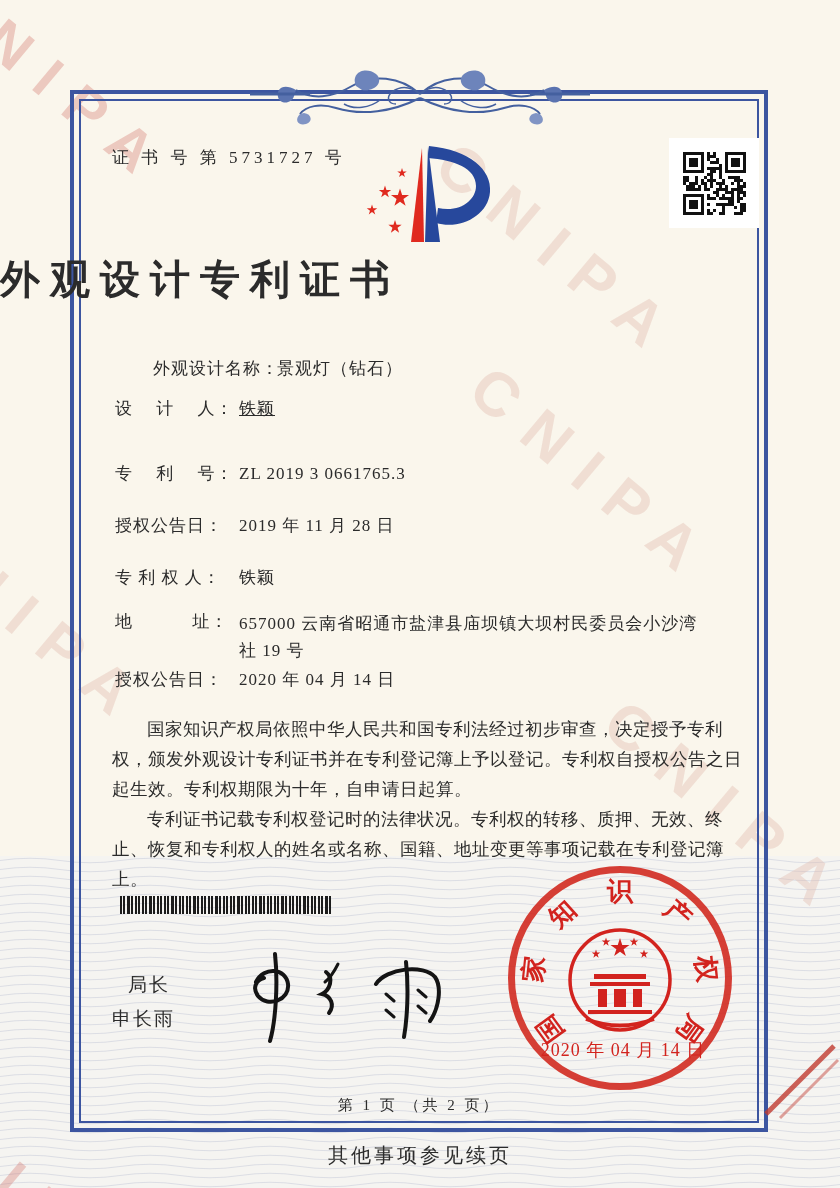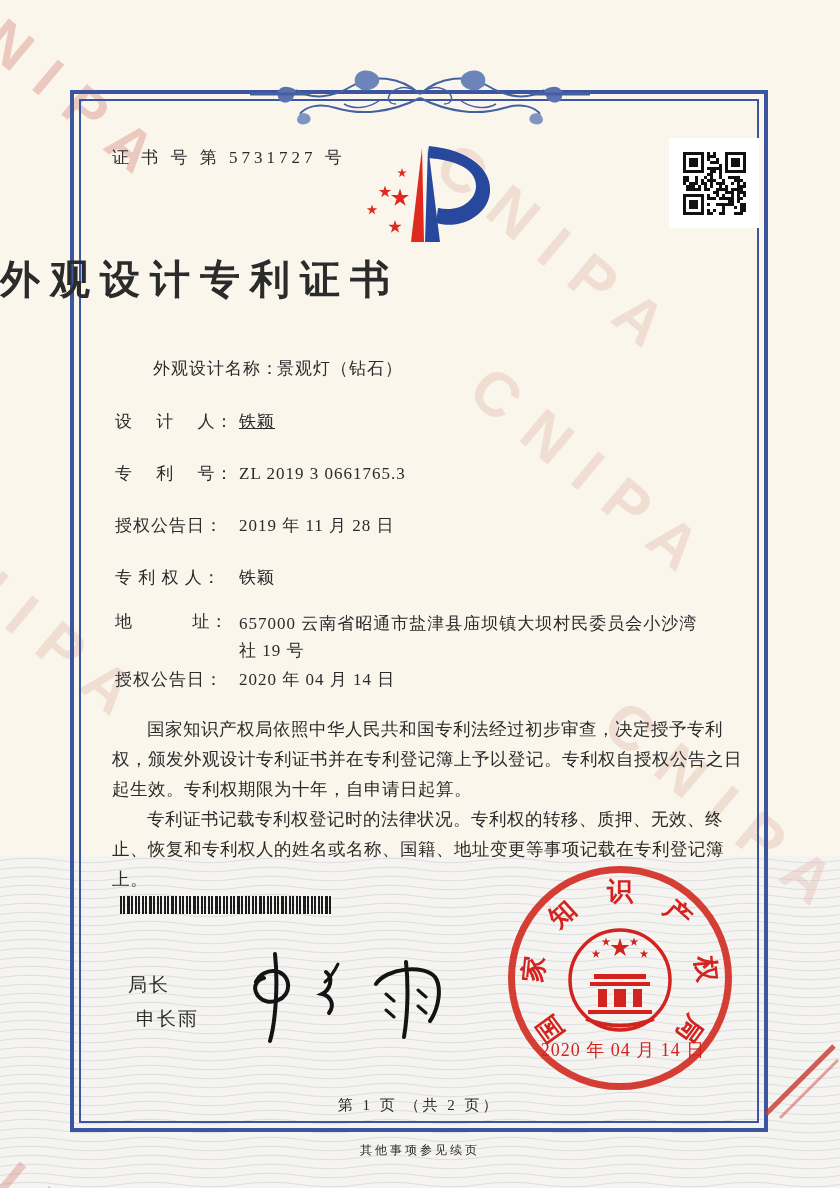--- a/index.html
+++ b/index.html
@@ -33,32 +33,32 @@
   .fvalue{letter-spacing:1px;}
   .addr-value{display:inline-block;width:470px;white-space:normal;vertical-align:top;line-height:27px;}
   .grant-no{position:absolute;left:340px;top:0;white-space:nowrap;}
   .grant-no .flabel{width:auto;margin-right:4px;}
 
   .bodytext{position:absolute;left:112px;top:714px;width:632px;font-size:17.5px;line-height:30px;letter-spacing:0.5px;}
   .bodytext p{margin:0;text-indent:2em;}
 
   .barcode{position:absolute;left:120px;top:896px;}
   .sig-title{position:absolute;left:128px;top:972px;font-size:19px;letter-spacing:2px;font-family:"Liberation Sans","DejaVu Sans",sans-serif;}
-  .sig-name{position:absolute;left:136px;top:1006px;font-size:19px;letter-spacing:2px;font-family:"Liberation Sans","DejaVu Sans",sans-serif;}
+  .sig-name{position:absolute;left:112px;top:1006px;font-size:19px;letter-spacing:2px;font-family:"Liberation Sans","DejaVu Sans",sans-serif;}
   .sig-script{position:absolute;left:228px;top:944px;}
 
   .seal{position:absolute;left:508px;top:866px;width:224px;height:224px;z-index:4;}
   .seal-ring{position:absolute;left:0;top:0;width:210px;height:210px;border:7px solid rgba(208,36,26,0.88);border-radius:50%;}
   .seal-char{position:absolute;left:50%;top:50%;width:30px;margin-left:-15px;margin-top:-15px;height:30px;text-align:center;
              font-size:26px;font-weight:bold;color:#d2231e;line-height:30px;}
   .seal-emblem{position:absolute;left:52px;top:56px;}
   .seal-date{position:absolute;left:498px;top:1038px;width:250px;text-align:center;font-size:18px;color:#d2231e;letter-spacing:1px;z-index:5;}
 
   .page-info{position:absolute;left:70px;top:1096px;width:698px;text-align:center;font-size:15px;letter-spacing:3px;}
-  .continuation{position:absolute;left:0;top:1142px;width:840px;text-align:center;font-size:12px;letter-spacing:3px;}
+  .continuation{position:absolute;left:0;top:1142px;width:840px;text-align:center;font-size:20px;letter-spacing:3px;}
 
   .corner-red{position:absolute;left:760px;top:1040px;z-index:4;}
 </style>
 </head>
 <body>
 
 <div class="page">
 
   <div class="wm wm-strong" style="left:-34px;top:-36px;">CNIPA</div>
   <div class="wm wm-faint" style="left:468px;top:128px;">CNIPA</div>
@@ -268,21 +268,21 @@
           <rect x="57" y="60" width="3" height="3" fill="#111"></rect>
         </svg>
     </div>
 
     <div class="title">外观设计专利证书</div>
 
     <div class="fields">
       <div class="frow" style="top:0;margin-left:38px;">
         <span class="flabel">外观设计名称：</span><span class="fvalue">景观灯（钻石）</span>
       </div>
-      <div class="frow" style="top:53px;text-decoration:underline;">
+      <div class="frow" style="top:40px;text-decoration:underline;">
         <span class="flabel">设　 计 　人：</span><span class="fvalue">铁颖</span>
       </div>
       <div class="frow" style="top:105px;">
         <span class="flabel">专　 利 　号：</span><span class="fvalue">ZL 2019 3 0661765.3</span>
       </div>
       <div class="frow" style="top:157px;">
         <span class="flabel">授权公告日：</span><span class="fvalue">2019 年 11 月 28 日</span>
       </div>
       <div class="frow" style="top:209px;">
         <span class="flabel">专 利 权 人：</span><span class="fvalue">铁颖</span>

